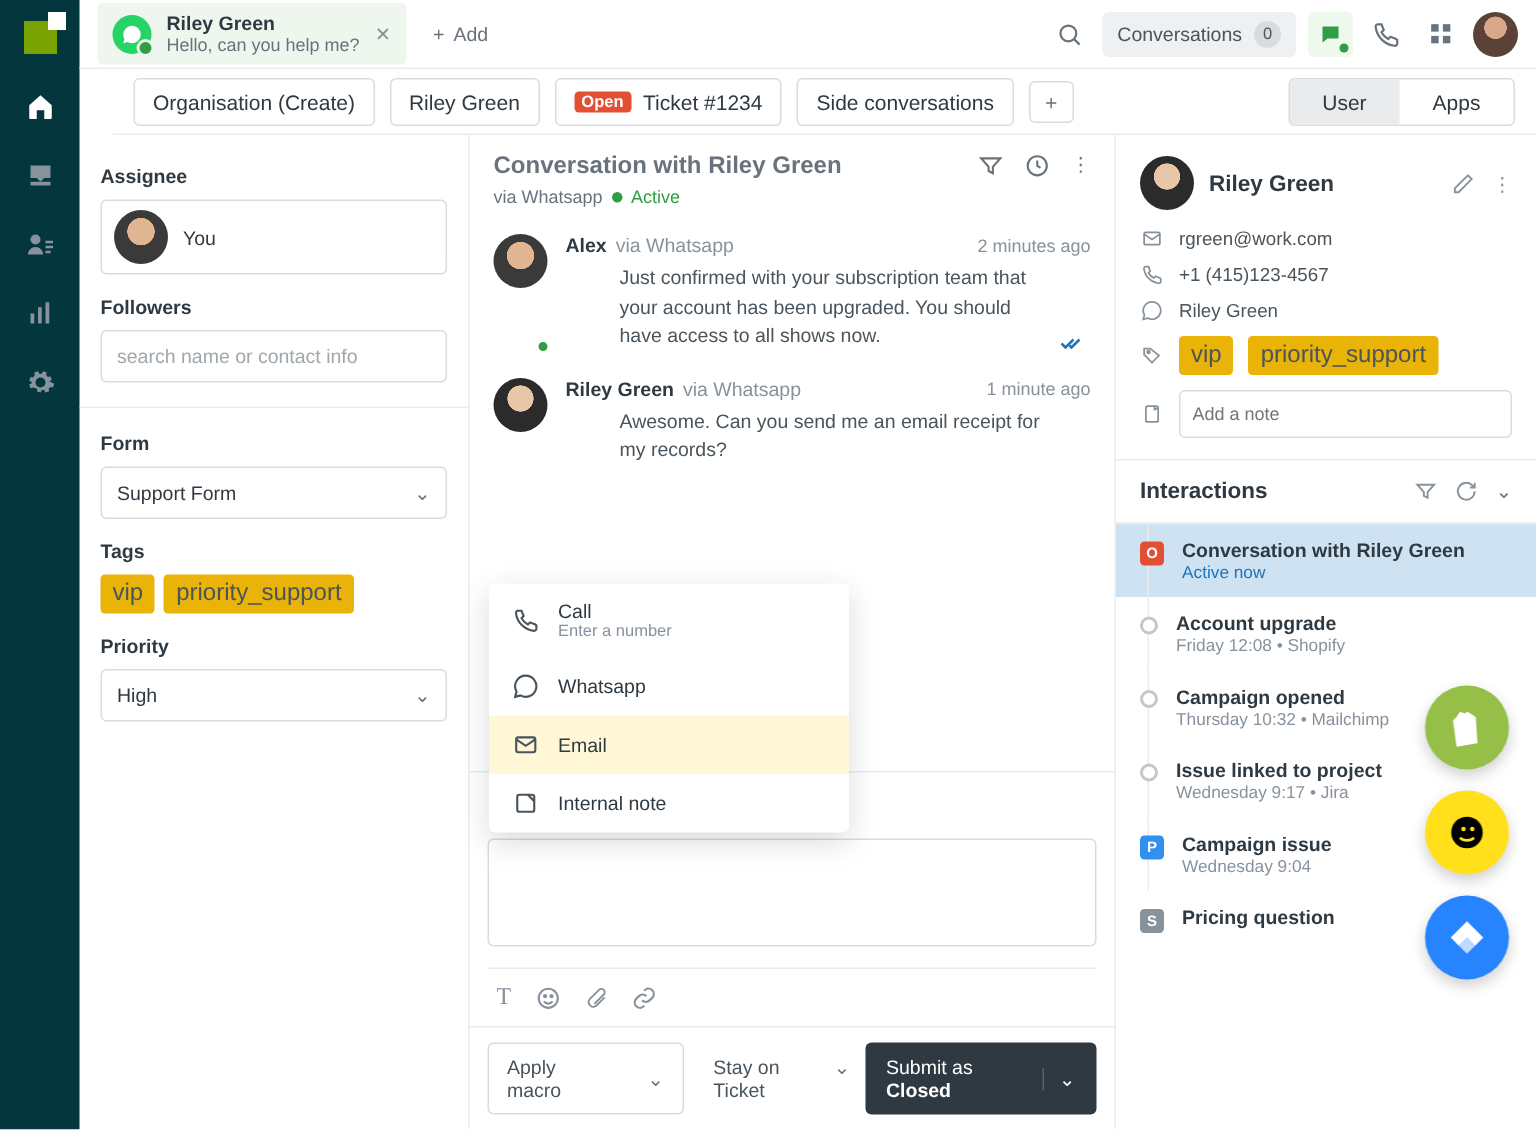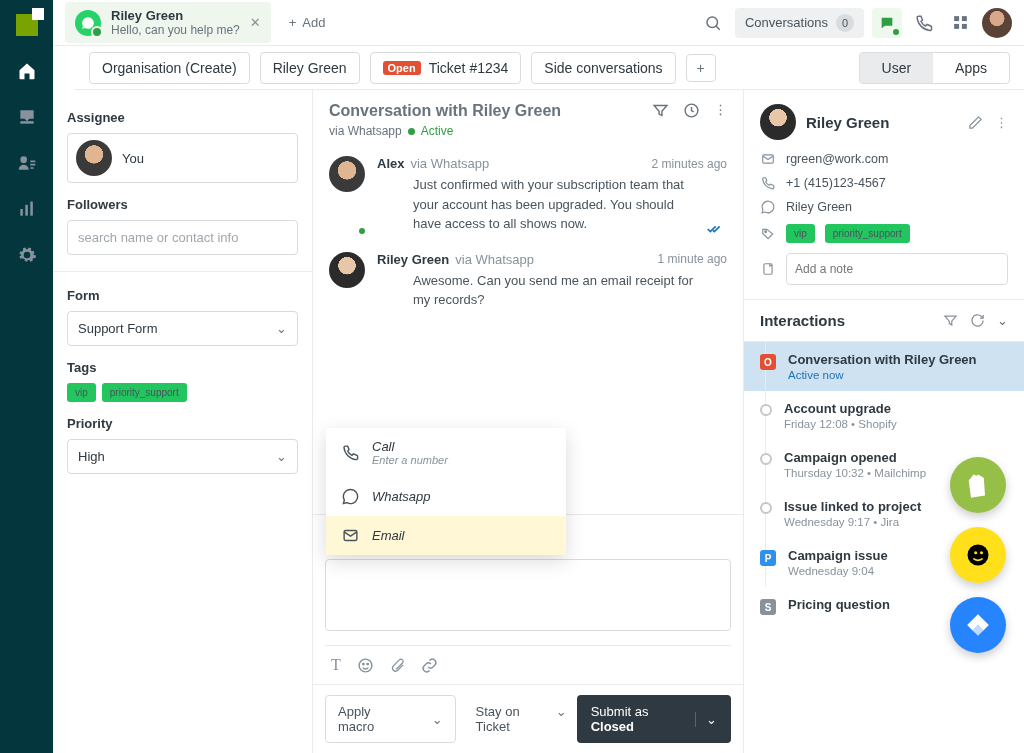--- a/index.html
+++ b/index.html
@@ -42,41 +42,41 @@
 .ua-seg span.active{background:#E9EBED;font-weight:500;}
 .cols{flex:1;display:flex;overflow:hidden;}
 .col-l{width:260px;border-right:1px solid #E9EBED;padding:14px 14px;}
 .lbl{font-weight:600;color:#2F3941;font-size:13px;margin-bottom:8px;margin-top:6px;}
 .assignee-field{display:flex;align-items:center;gap:10px;border:1px solid #D8DCDE;border-radius:4px;padding:6px 8px;cursor:pointer;}
 .input, .select{width:100%;border:1px solid #D8DCDE;border-radius:4px;padding:9px 10px;font-size:13px;font-family:inherit;color:#2F3941;background:#fff;}
 .select{display:flex;justify-content:space-between;align-items:center;cursor:pointer;}
 .chev{color:#68737D;}
 .input::placeholder{color:#A0A7AC;}
 .tag-row{display:flex;gap:6px;flex-wrap:wrap;}
-.tag{background:#22c55e;border-radius:3px;padding:4px 8px;font-size:10px;color:#49545C;}
+.tag{background:#eab308;border-radius:3px;padding:4px 8px;font-size:16px;color:#49545C;}
 hr.sep{border:none;border-top:1px solid #E9EBED;margin:16px -14px;}
 .col-m{flex:1;display:flex;flex-direction:column;border-right:1px solid #E9EBED;min-width:0;}
 .conv-hdr{padding:12px 16px 10px;display:flex;align-items:flex-start;}
 .conv-hdr h2{font-size:16px;font-weight:600;color:#68737D;}
 .sub{font-size:12px;color:#68737D;margin-top:4px;display:flex;align-items:center;gap:6px;}
 .dot-g{width:7px;height:7px;background:#2F9E44;border-radius:50%;}
 .conv-hdr .icons{margin-left:auto;display:flex;gap:14px;color:#68737D;}
 .msgs{padding:8px 16px 6px;overflow:auto;flex:1;}
 .msg{display:flex;gap:12px;margin-bottom:18px;}
 .msg .av-wrap{position:relative;}
 .msg .av-wrap .status{position:absolute;right:-2px;bottom:-2px;width:10px;height:10px;background:#2F9E44;border:2px solid #fff;border-radius:50%;}
 .msg .body{flex:1;}
 .msg .hd{display:flex;align-items:center;gap:6px;margin-bottom:4px;}
 .msg .nm{font-weight:600;}
 .msg .via{color:#87929D;}
 .msg .time{margin-left:auto;color:#87929D;font-size:12px;}
 .msg .txt{color:#49545C;line-height:1.5;position:relative;padding-right:26px;margin-left:36px;}
 .dbl-check{position:absolute;right:4px;bottom:0;color:#1F73B7;}
 .channel-menu{position:absolute;left:326px;bottom:198px;width:240px;background:#fff;border-radius:4px;box-shadow:0 6px 20px rgba(0,0,0,.15);z-index:20;}
-.ch-item{display:flex;align-items:center;gap:12px;padding:11px 14px;cursor:pointer;font-style:italic;}
+.ch-item{display:flex;align-items:center;gap:12px;padding:11px 14px;cursor:pointer;}
 .ch-item .ico{width:20px;color:#49545C;display:flex;align-items:center;justify-content:center;}
 .ch-item.sel{background:#FFF7D6;}
 .ch-item .meta .t1{color:#2F3941;}
 .ch-item .meta .t2{font-size:11px;color:#87929D;}
 .compose{border-top:1px solid #E9EBED;padding:6px 12px;}
 .comp-row{display:flex;align-items:center;gap:10px;color:#49545C;}
 .chip{display:flex;align-items:center;gap:6px;background:#EFF0F1;border-radius:12px;padding:2px 8px 2px 3px;font-size:12px;}
 .comp-editor{border:1px solid #D8DCDE;border-radius:4px;height:72px;margin-top:12px;}
 .toolbar{display:flex;align-items:center;gap:16px;color:#87929D;padding:10px 6px 4px;border-top:1px solid #E9EBED;margin-top:14px;}
 .footer{display:flex;align-items:center;gap:10px;padding:10px 12px;border-top:1px solid #E9EBED;}
@@ -527,20 +527,32 @@
     <div class="ico">
         <svg width="17" height="17" viewBox="0 0 24 24" fill="none" stroke="currentColor" stroke-width="2">
           <rect x="3" y="5" width="18" height="14" rx="2"></rect>
           <path d="M3 7l9 6 9-6"></path>
         </svg>
       </div>
     <div class="meta">
         <div class="t1">Email</div>
       </div>
   </div>
+  <div class="ch-item">
+    <div class="ico">
+        <svg width="17" height="17" viewBox="0 0 24 24" fill="none" stroke="currentColor" stroke-width="2">
+          <rect x="4" y="4" width="16" height="16" rx="2"></rect>
+          <path d="M8 4l8 16" stroke="none"></path>
+          <path d="M14 4l6 6"></path>
+        </svg>
+      </div>
+    <div class="meta">
+        <div class="t1">Internal note</div>
+      </div>
+  </div>
 </div>
 
 <div class="fab-stack">
   <div class="fab shop">
       <svg width="28" height="28" viewBox="0 0 24 24" fill="#fff">
         <path d="M6 6l2-3 3 1 1-1 2 1 3 2 1 15-12 2-2-15z"></path>
       </svg>
     </div>
   <div class="fab chimp">
       <svg width="28" height="28" viewBox="0 0 24 24" fill="#000">

